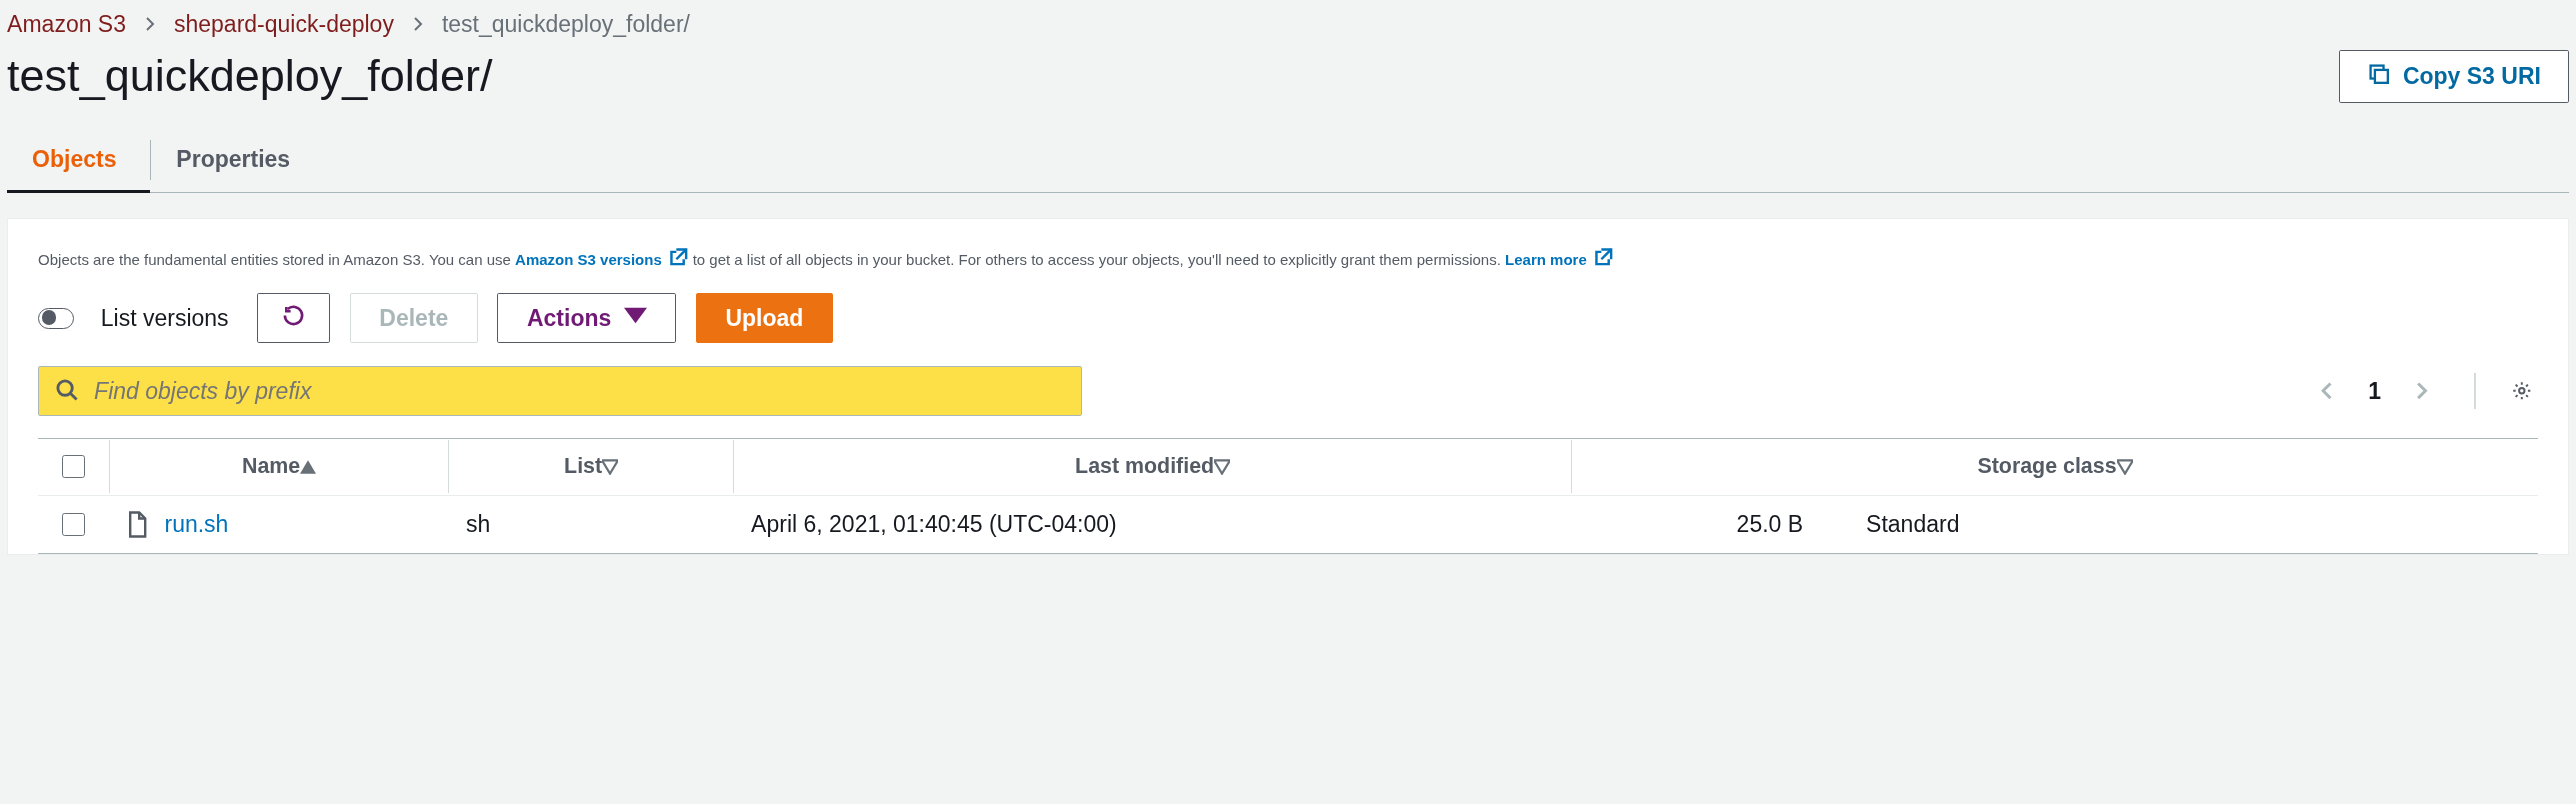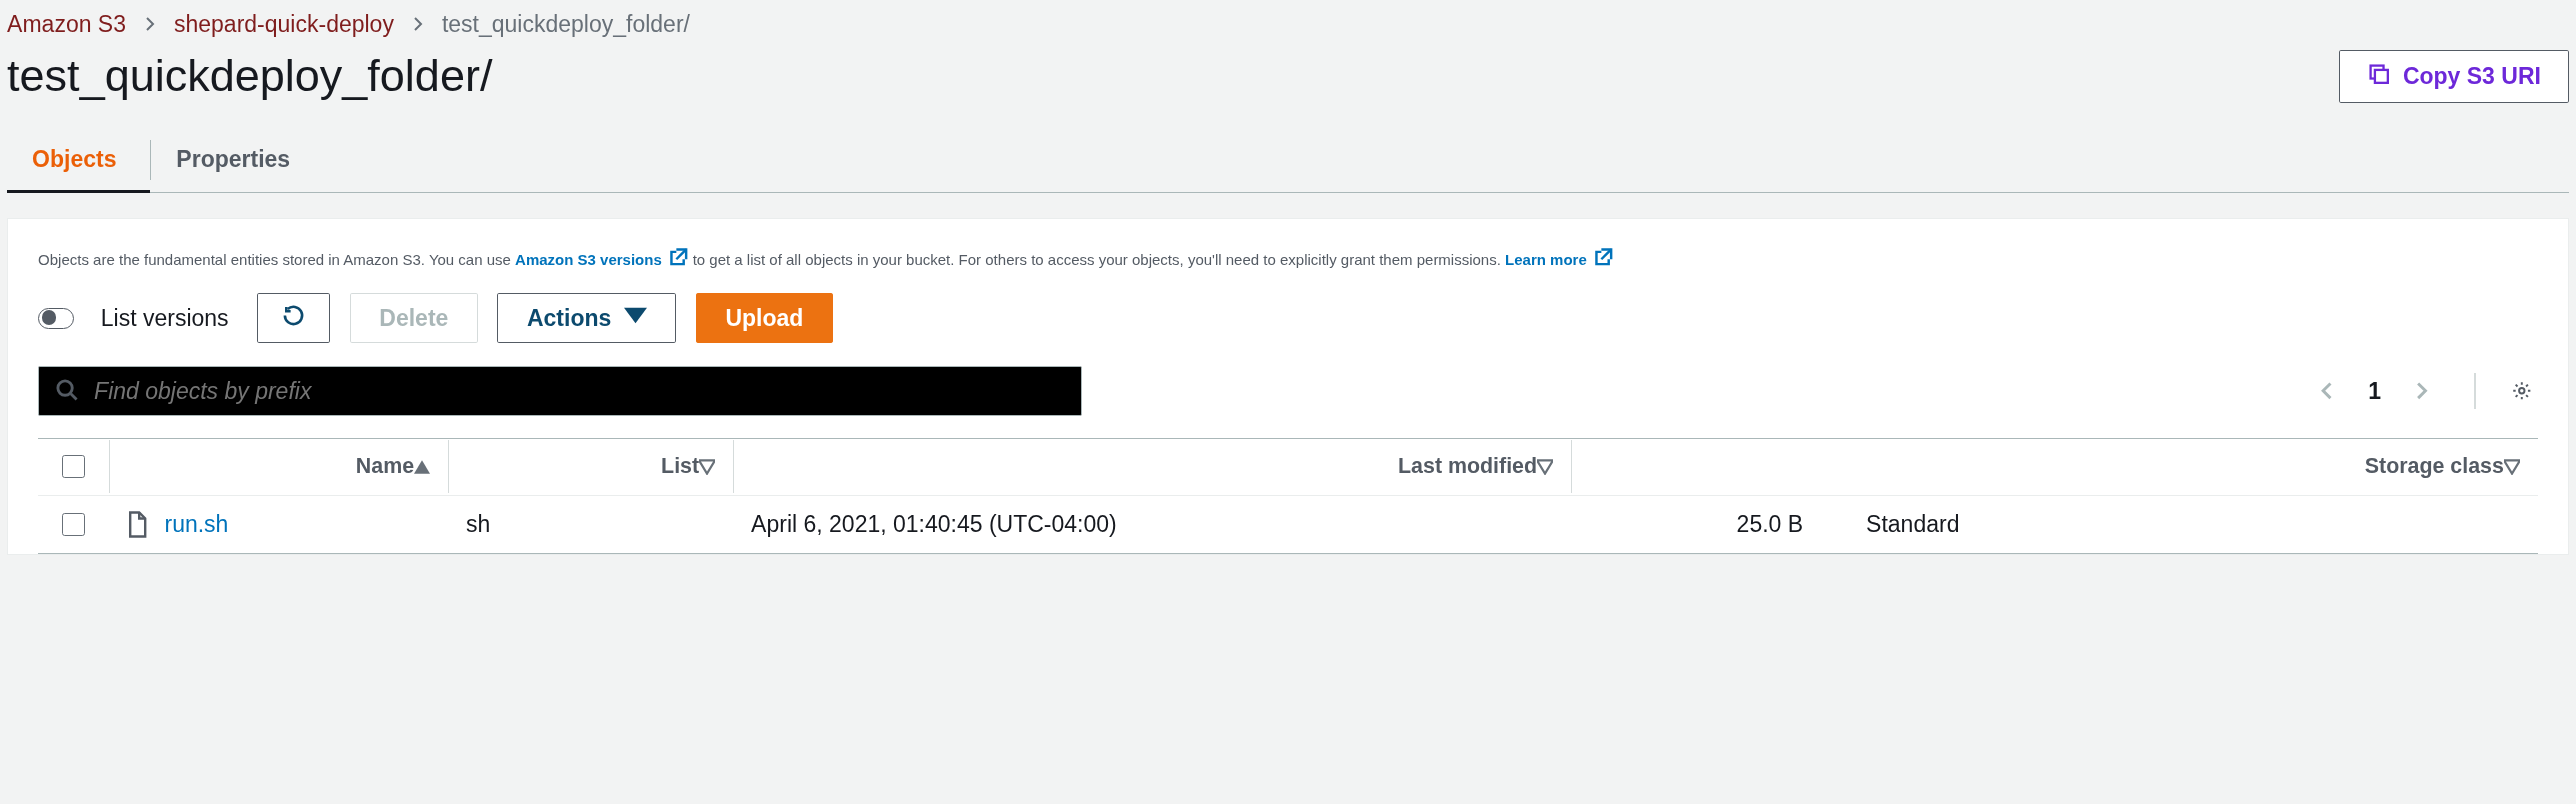--- a/index.html
+++ b/index.html
@@ -38,21 +38,21 @@
   }
   .copy-uri-btn {
     display: inline-flex;
     align-items: center;
     gap: 12.5px;
     background: #fff;
     border: 1.8px solid #545b64;
     padding: 10.7px 27px;
     font-size: 23px;
     font-weight: 700;
-    color: #6d28d9;
+    color: #0369a1;
     cursor: pointer;
     border-radius: 1.8px;
   }
   .copy-uri-btn svg { width: 23px; height: 23px; }
 
   
   .tabs {
     display: flex;
     align-items: stretch;
     border-bottom: 0.9px solid #aab7b8;
@@ -138,21 +138,21 @@
     top: 1.8px; left: 2.7px;
   }
   .toggle-label { font-size: 23px; color: #16191f; margin-left: 7.1px; }
   .btn {
     display: inline-flex;
     align-items: center;
     justify-content: center;
     gap: 12.5px;
     border: 1.8px solid #545b64;
     background: #fff;
-    color: #0c4a6e;
+    color: #701a75;
     font-size: 23px;
     font-weight: 700;
     padding: 9px 28.5px;
     cursor: pointer;
     border-radius: 1.8px;
     height: 50px;
   }
   .btn.icon-only { padding: 9px 16px; width: 73px; }
   .btn.disabled {
     border-color: #d5dbdb;
@@ -175,21 +175,21 @@
   }
   .search-box {
     flex: 0 0 auto;
     width: 1044px;
     display: flex;
     align-items: center;
     border: 1.8px solid #aab7b8;
     border-radius: 1.8px;
     padding: 16px 16px;
     height: 50px;
-    background: #000000;
+    background: #fde047;
   }
   .search-box svg { width: 23px; height: 23px; color: #545b64; flex-shrink: 0; }
   .search-box input {
     border: none;
     outline: none;
     font-size: 23px;
     font-style: italic;
     color: #687078;
     flex: 1;
     margin-left: 16px;
@@ -238,21 +238,21 @@
   }
   .trow.body { font-size: 23px; color: #16191f; }
   .trow.body:last-child { border-bottom: none; }
   .tcell { padding: 14.3px 18px; display: flex; align-items: center; }
   .col-check { width: 71px; justify-content: center; }
   .col-name { width: 339px; }
   .col-type { width: 285px; }
   .col-mod  { width: 838px; }
   .col-size { width: 277px; justify-content: flex-end; text-align: right; padding-right: 45px; }
   .col-class{ flex: 1; }
-  .th-inner { display: flex; align-items: center; justify-content: flex-end; width: 100%; }
+  .th-inner { display: flex; align-items: center; justify-content: center; width: 100%; }
   .sort-icon, .filter-icon { color: #687078; display: inline-flex; }
   .sort-icon svg, .filter-icon svg { width: 16px; height: 16px; }
   .checkbox {
     width: 23px; height: 23px;
     border: 1.8px solid #687078;
     border-radius: 2.7px;
     background: #fff;
     cursor: pointer;
   }
   .file-link { color: #0073bb; text-decoration: none; cursor: pointer; }

